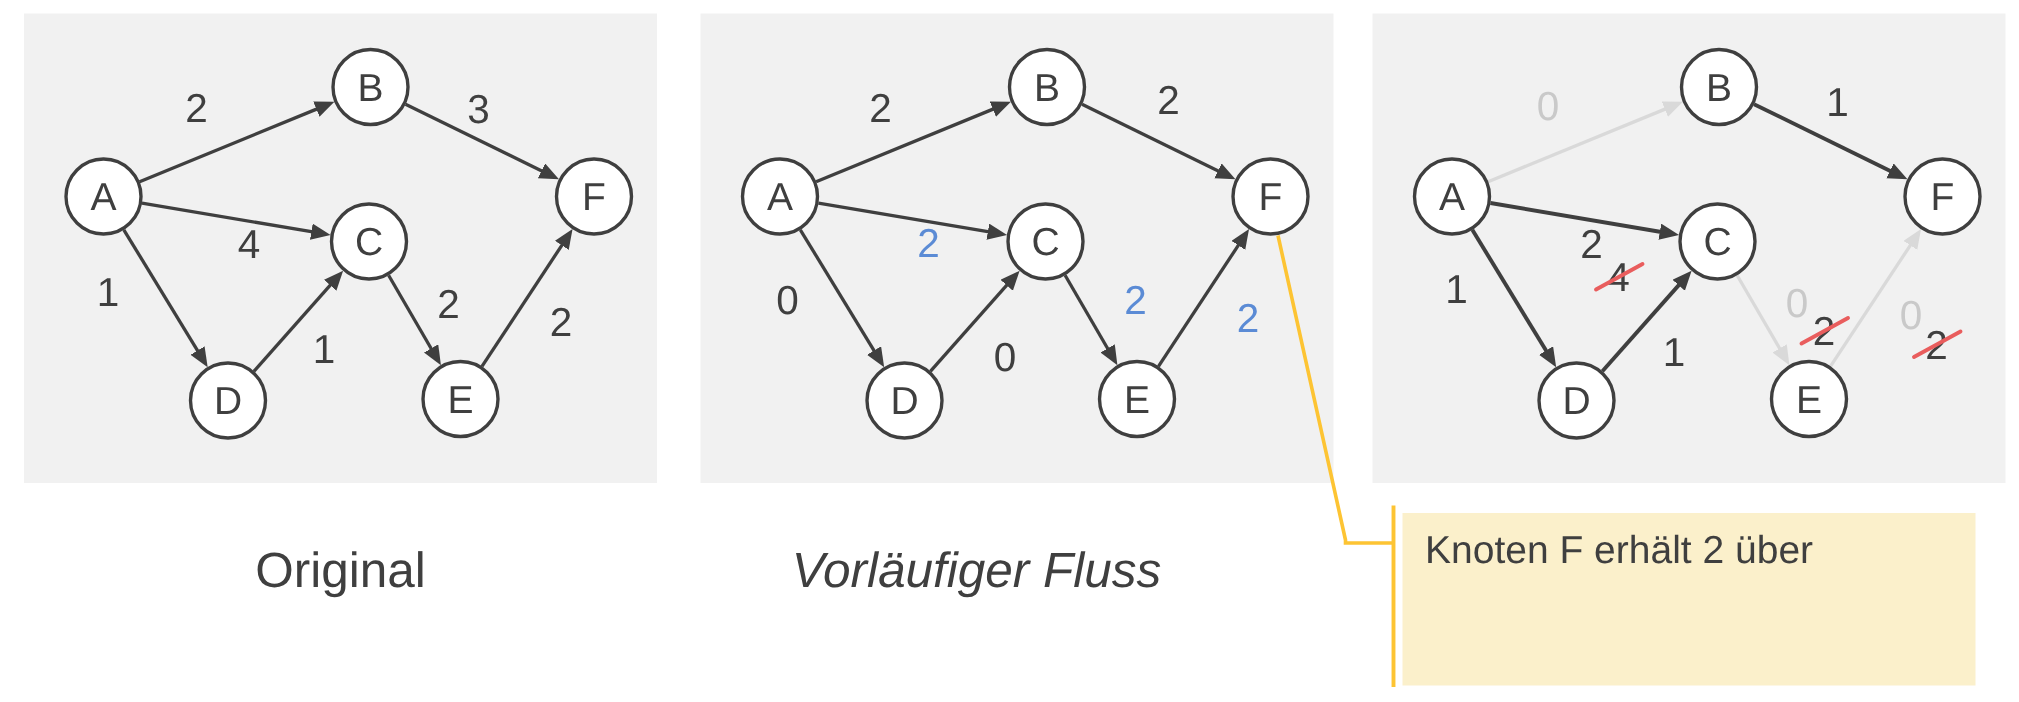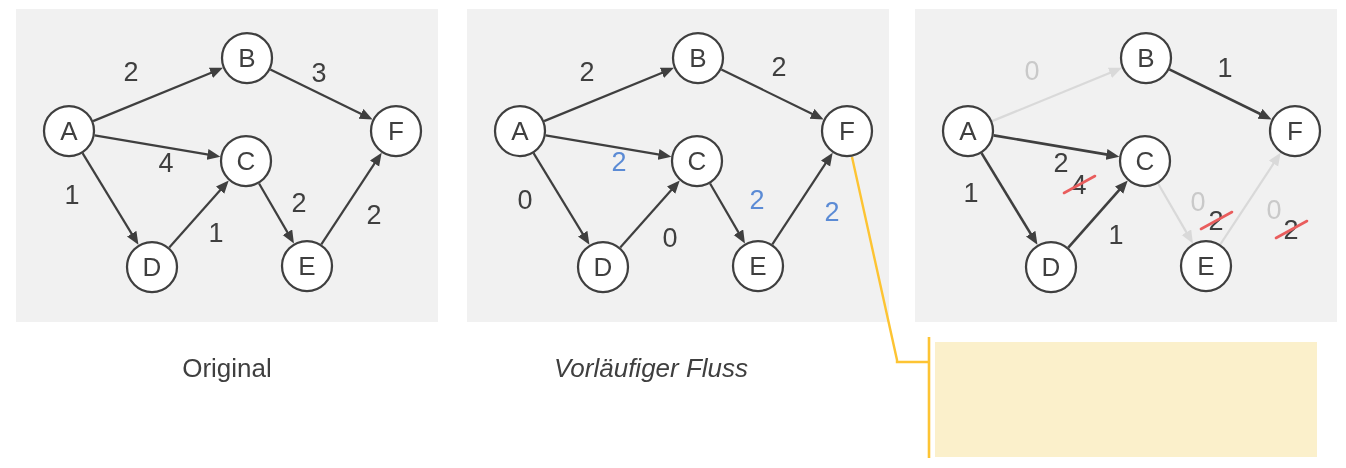--- a/index.html
+++ b/index.html
@@ -1,20 +1,20 @@
 <!DOCTYPE html>
 <html><head>
 <meta charset="utf-8">
 <style>
   html,body{margin:0;padding:0;background:#ffffff;}
   #stage{position:relative;width:1346px;height:468px;background:#ffffff;overflow:hidden;
          font-family:"Liberation Sans", sans-serif;}
   .panel-svg{position:absolute;top:9px;}
-  .caption{position:absolute;top:348px;width:400px;text-align:center;
-           font-size:26px;color:#3f3f3f;line-height:40px;}
+  .caption{position:absolute;top:360px;width:400px;text-align:center;
+           font-size:33px;color:#3f3f3f;line-height:40px;}
   #callout-box{position:absolute;z-index:6;color:#3f3f3f;font-size:26px;line-height:36px;
                padding:6px 0 0 15px;box-sizing:border-box;}
   #leader-overlay{position:absolute;left:0;top:0;z-index:5;pointer-events:none;}
 </style>
 </head>
 <body>
 
 <div id="stage">
 
   <svg class="panel-svg" width="422" height="313" viewBox="0 0 422 313" style="left: 16px; background: rgb(241, 241, 241);">
@@ -135,15 +135,16 @@
   <div class="caption" style="left: 27px;">Original</div>
   <div class="caption" style="left: 451px; font-style: italic;">Vorläufiger Fluss</div>
   <div class="caption" style="left: 926px;"></div>
 
   <svg id="leader-overlay" width="1346" height="468" viewBox="0 0 1346 468">
     <polyline id="leader-line" fill="none" points="852,157 897,360 897,362 929,362" stroke="#FDC433" stroke-width="2.4"></polyline>
     <line id="leader-bar" x1="929" x2="929" y1="337" y2="458" stroke="#FDC433" stroke-width="2.6"></line>
   </svg>
 
   <div id="callout-box" style="left: 935px; top: 342px; width: 382px; height: 115px; background: rgb(251, 240, 203);">
+    <div>Knoten F erhält 2 über</div>
   </div>
 
 </div>
 
 </body></html>

